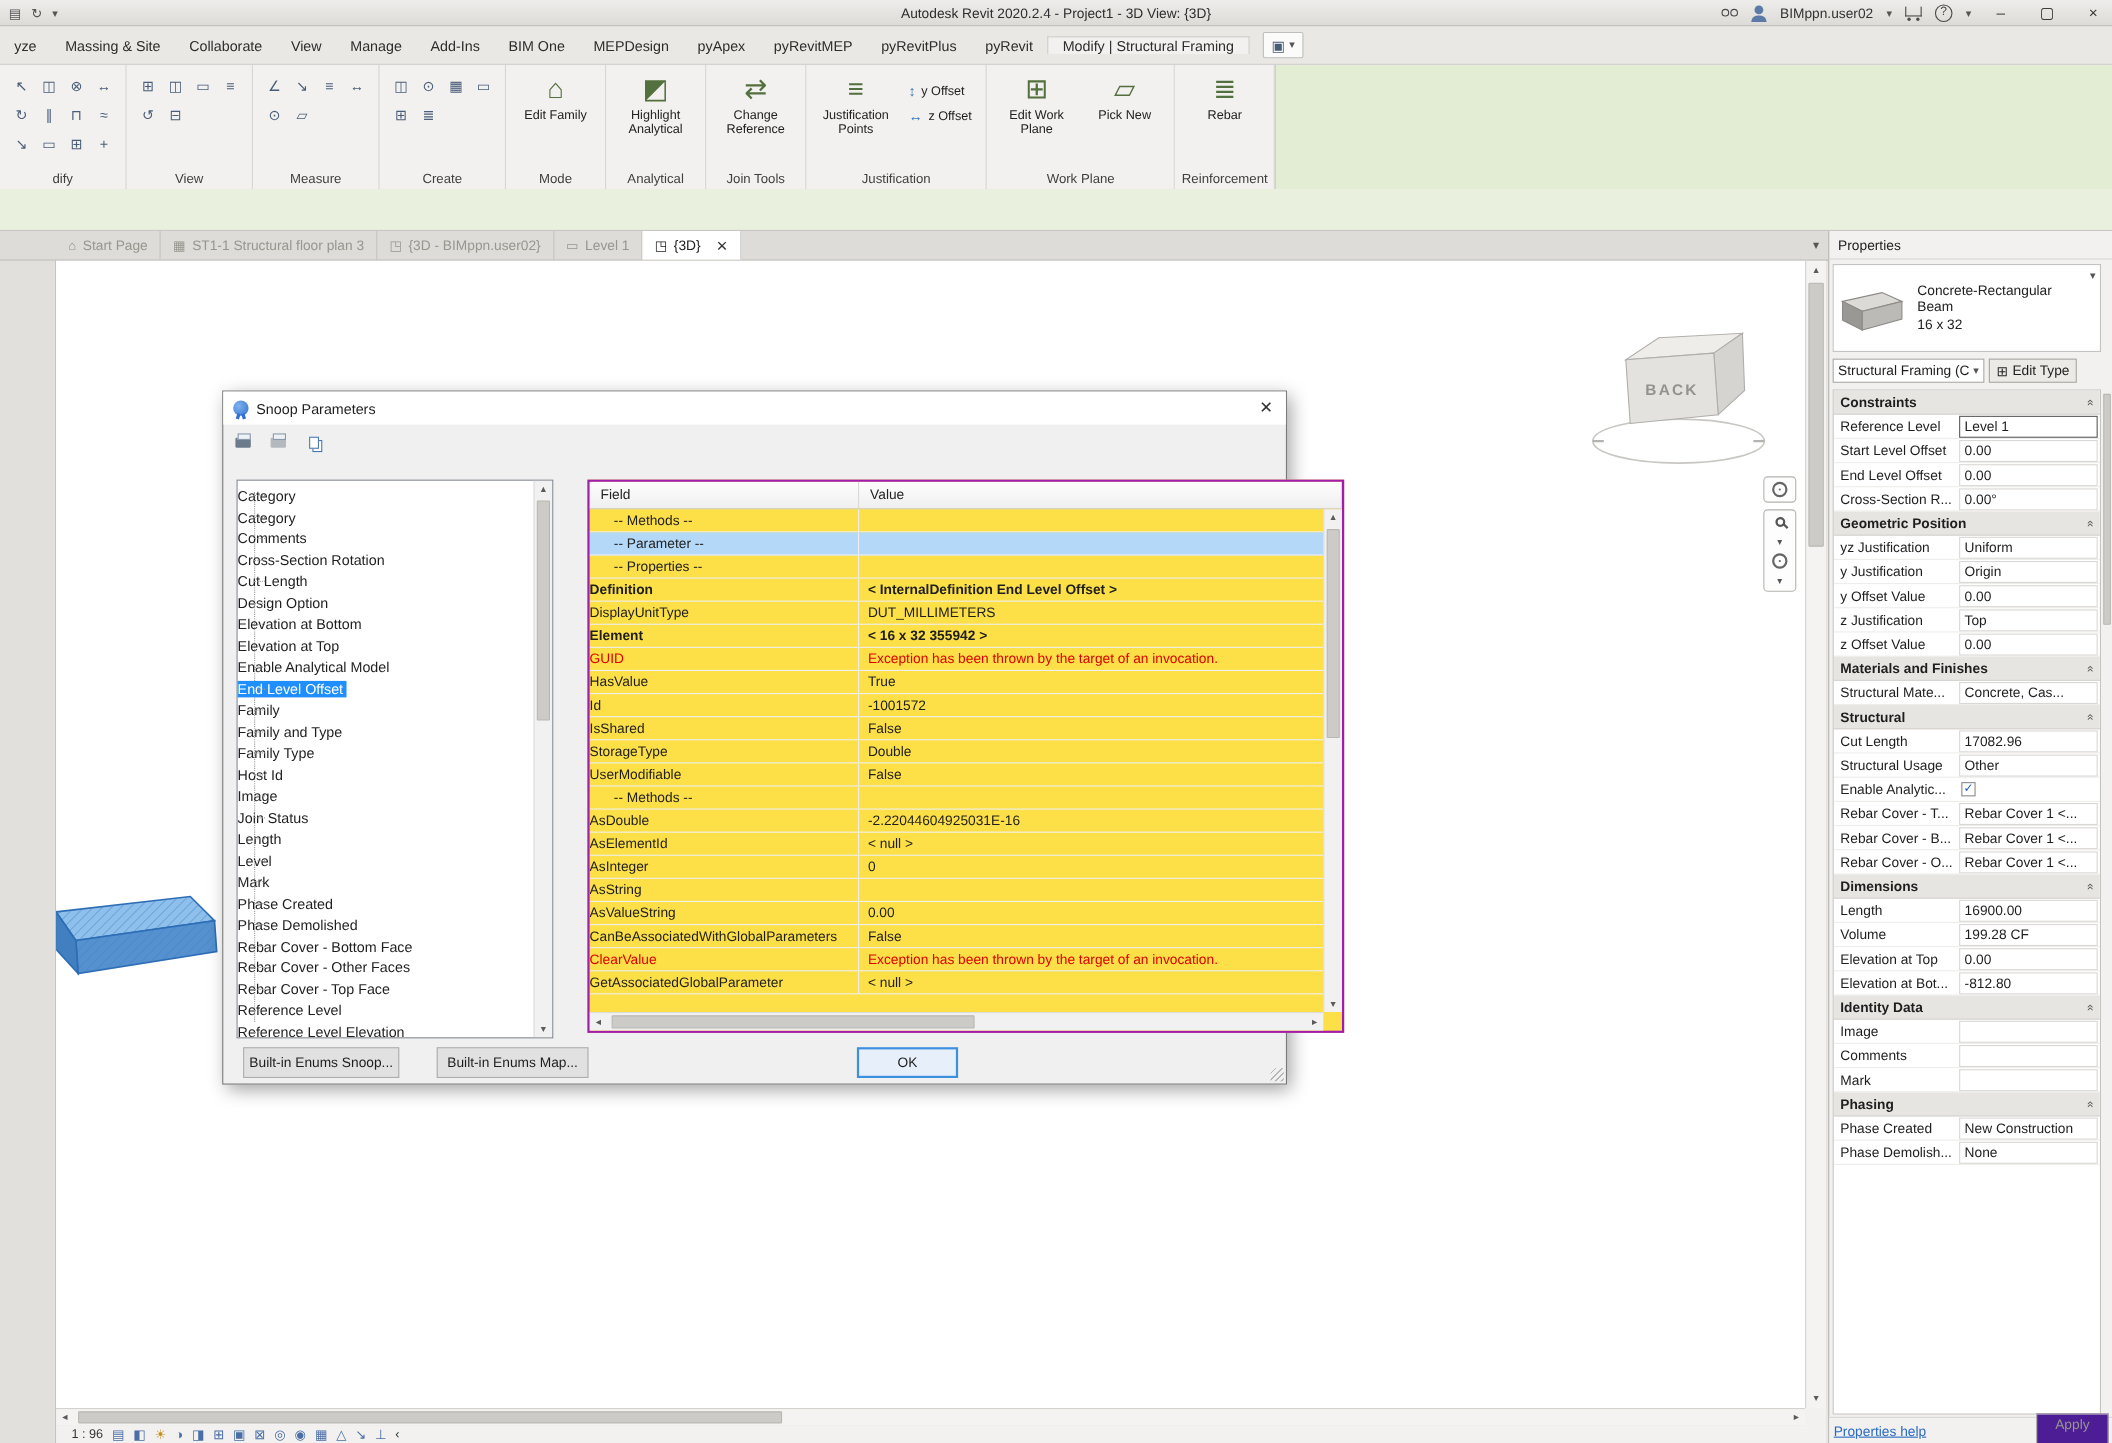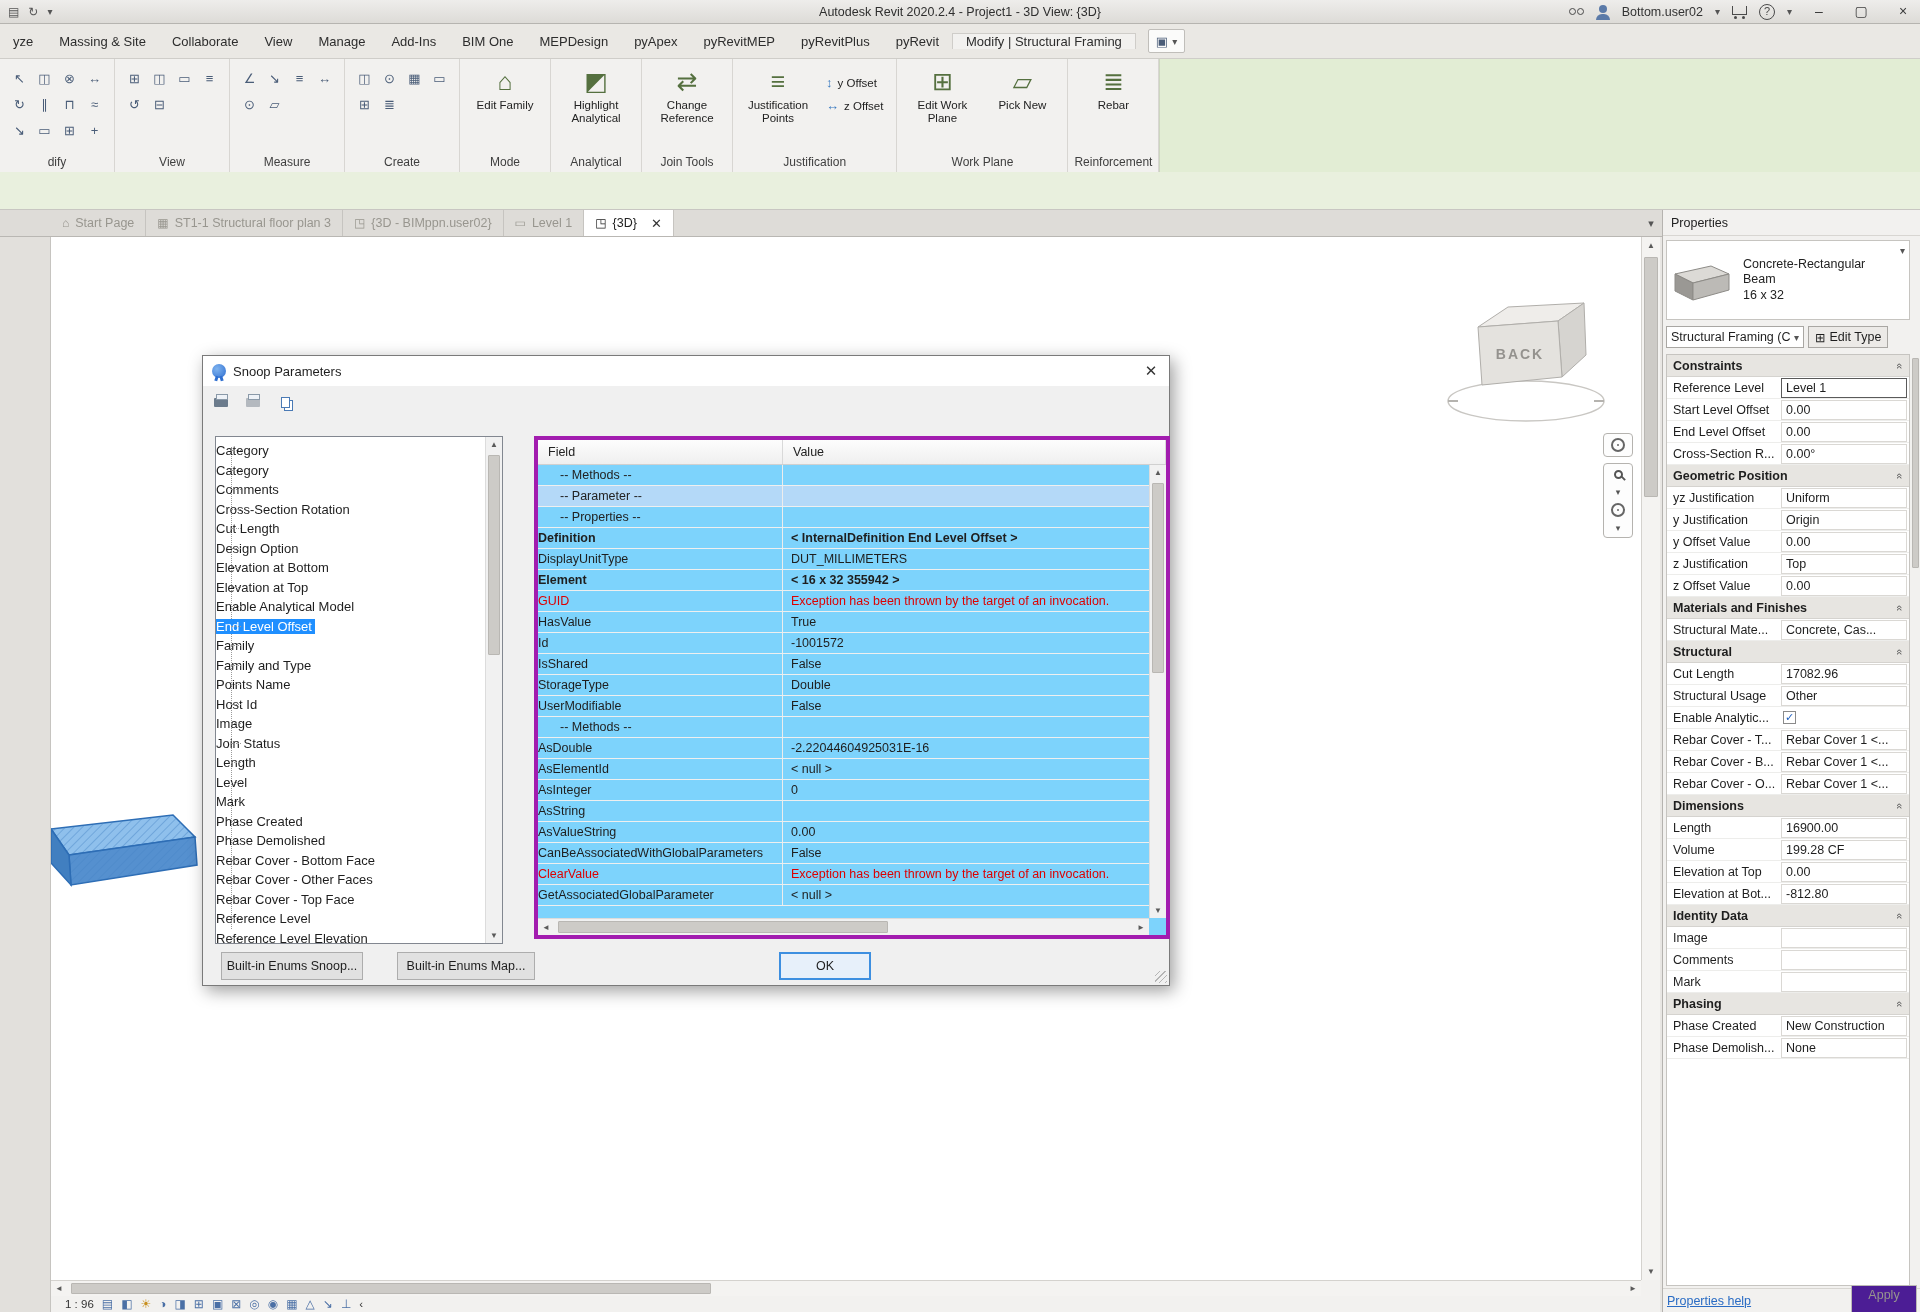--- a/index.html
+++ b/index.html
@@ -95,21 +95,21 @@
 .mini-copy{position:relative;width:9px;height:11px;background:#fff;border:1px solid #4a7ab5;box-shadow:3px 3px 0 -1px #fff,3px 3px 0 0 #4a7ab5}
 
 #dlg-tree{position:absolute;left:12px;top:80px;width:288px;height:508px;background:#fff;border:1px solid #828790;overflow:hidden}
 #tree-inner{position:absolute;left:0;top:4px;right:17px;bottom:0;overflow:hidden}
 #tree-inner::before{content:"";position:absolute;left:15px;top:6px;bottom:14px;border-left:1px dotted #9a9a9a}
 .tree-item{height:19.5px;line-height:19.5px;white-space:nowrap;position:relative;color:#1e1e1e}
 .tree-item::before{content:"";position:absolute;left:15px;top:9px;width:10px;border-top:1px dotted #9a9a9a}
 .tree-sel{background:#1f8fff;color:#fff;padding:0 3px;margin-left:-3px}
 .tree-scroll{position:absolute;right:0;top:0;bottom:0;width:17px;background:#f1f1f1;border-left:1px solid #dcdcdc}
 
-#dlg-list{position:absolute;left:331px;top:80px;width:636px;height:503px;background:#7dd3fc;border:4px solid #a21caf;overflow:hidden;font-size:12.5px}
+#dlg-list{position:absolute;left:331px;top:80px;width:688px;height:503px;background:#fde047;border:2px solid #a21caf;overflow:hidden;font-size:12.5px}
 #lheader{display:flex;height:25px;background:linear-gradient(#fdfdfd,#efefef);border-bottom:1px solid #d0d0d0}
 .hcell{line-height:24px;padding-left:10px;border-right:1px solid #d9d9d9;color:#222}
 .hcell.f{width:245px}.hcell.v{flex:1}
 #lrows{position:absolute;left:0;top:25px;right:17px;bottom:17px;overflow:hidden}
 .lrow{display:flex;height:21px;line-height:20px;border-bottom:1px solid #efefef}
 .lrow.sel{background:#b4d9f8}
 .lcell{white-space:nowrap;overflow:hidden}
 .lcell.f{width:245px;border-right:1px solid #ededed}
 .lcell.v{flex:1;padding-left:8px}
 .lcell.section{padding-left:22px;color:#222}
@@ -174,21 +174,21 @@
       <span class="tb-lefticon">↻</span>
       <span class="caret">▾</span>
     </div>
     <div id="tb-title">Autodesk Revit 2020.2.4 - Project1 - 3D View: {3D}</div>
     <div class="tb-right">
       <span class="icon-binoc">
           <i></i>
           <i></i>
         </span>
       <span class="icon-user"></span>
-      <span>Bottom.user02</span>
+      <span>BIMppn.user02</span>
       <span class="caret">▾</span>
       <span class="icon-cart"></span>
       <span class="icon-help">?</span>
       <span class="caret">▾</span>
       <span class="winbtn">–</span>
       <span class="winbtn">▢</span>
       <span class="winbtn">×</span>
     </div>
   </div>
 
@@ -444,21 +444,21 @@
           <div class="tree-item"><span>Comments</span></div>
           <div class="tree-item"><span>Cross-Section Rotation</span></div>
           <div class="tree-item"><span>Cut Length</span></div>
           <div class="tree-item"><span>Design Option</span></div>
           <div class="tree-item"><span>Elevation at Bottom</span></div>
           <div class="tree-item"><span>Elevation at Top</span></div>
           <div class="tree-item"><span>Enable Analytical Model</span></div>
           <div class="tree-item"><span class="tree-sel">End Level Offset</span></div>
           <div class="tree-item"><span>Family</span></div>
           <div class="tree-item"><span>Family and Type</span></div>
-          <div class="tree-item"><span>Points Name</span></div>
+          <div class="tree-item"><span>Family Type</span></div>
           <div class="tree-item"><span>Host Id</span></div>
           <div class="tree-item"><span>Image</span></div>
           <div class="tree-item"><span>Join Status</span></div>
           <div class="tree-item"><span>Length</span></div>
           <div class="tree-item"><span>Level</span></div>
           <div class="tree-item"><span>Mark</span></div>
           <div class="tree-item"><span>Phase Created</span></div>
           <div class="tree-item"><span>Phase Demolished</span></div>
           <div class="tree-item"><span>Rebar Cover - Bottom Face</span></div>
           <div class="tree-item"><span>Rebar Cover - Other Faces</span></div>

